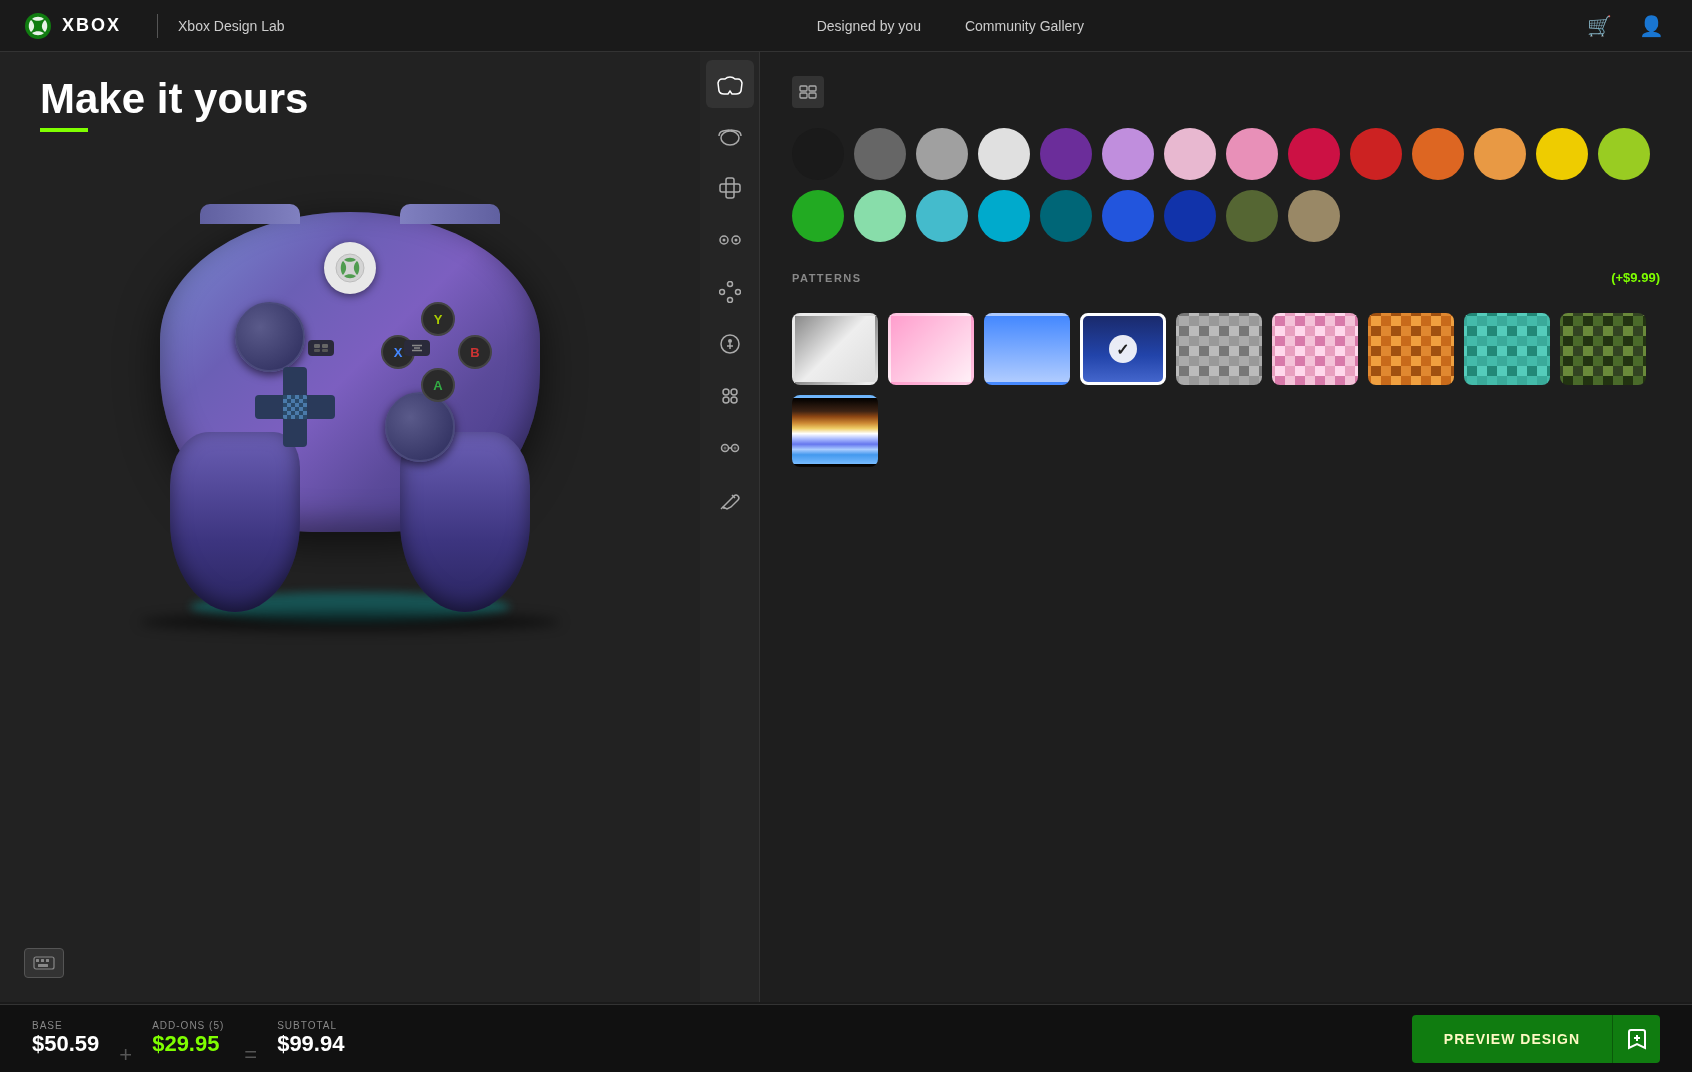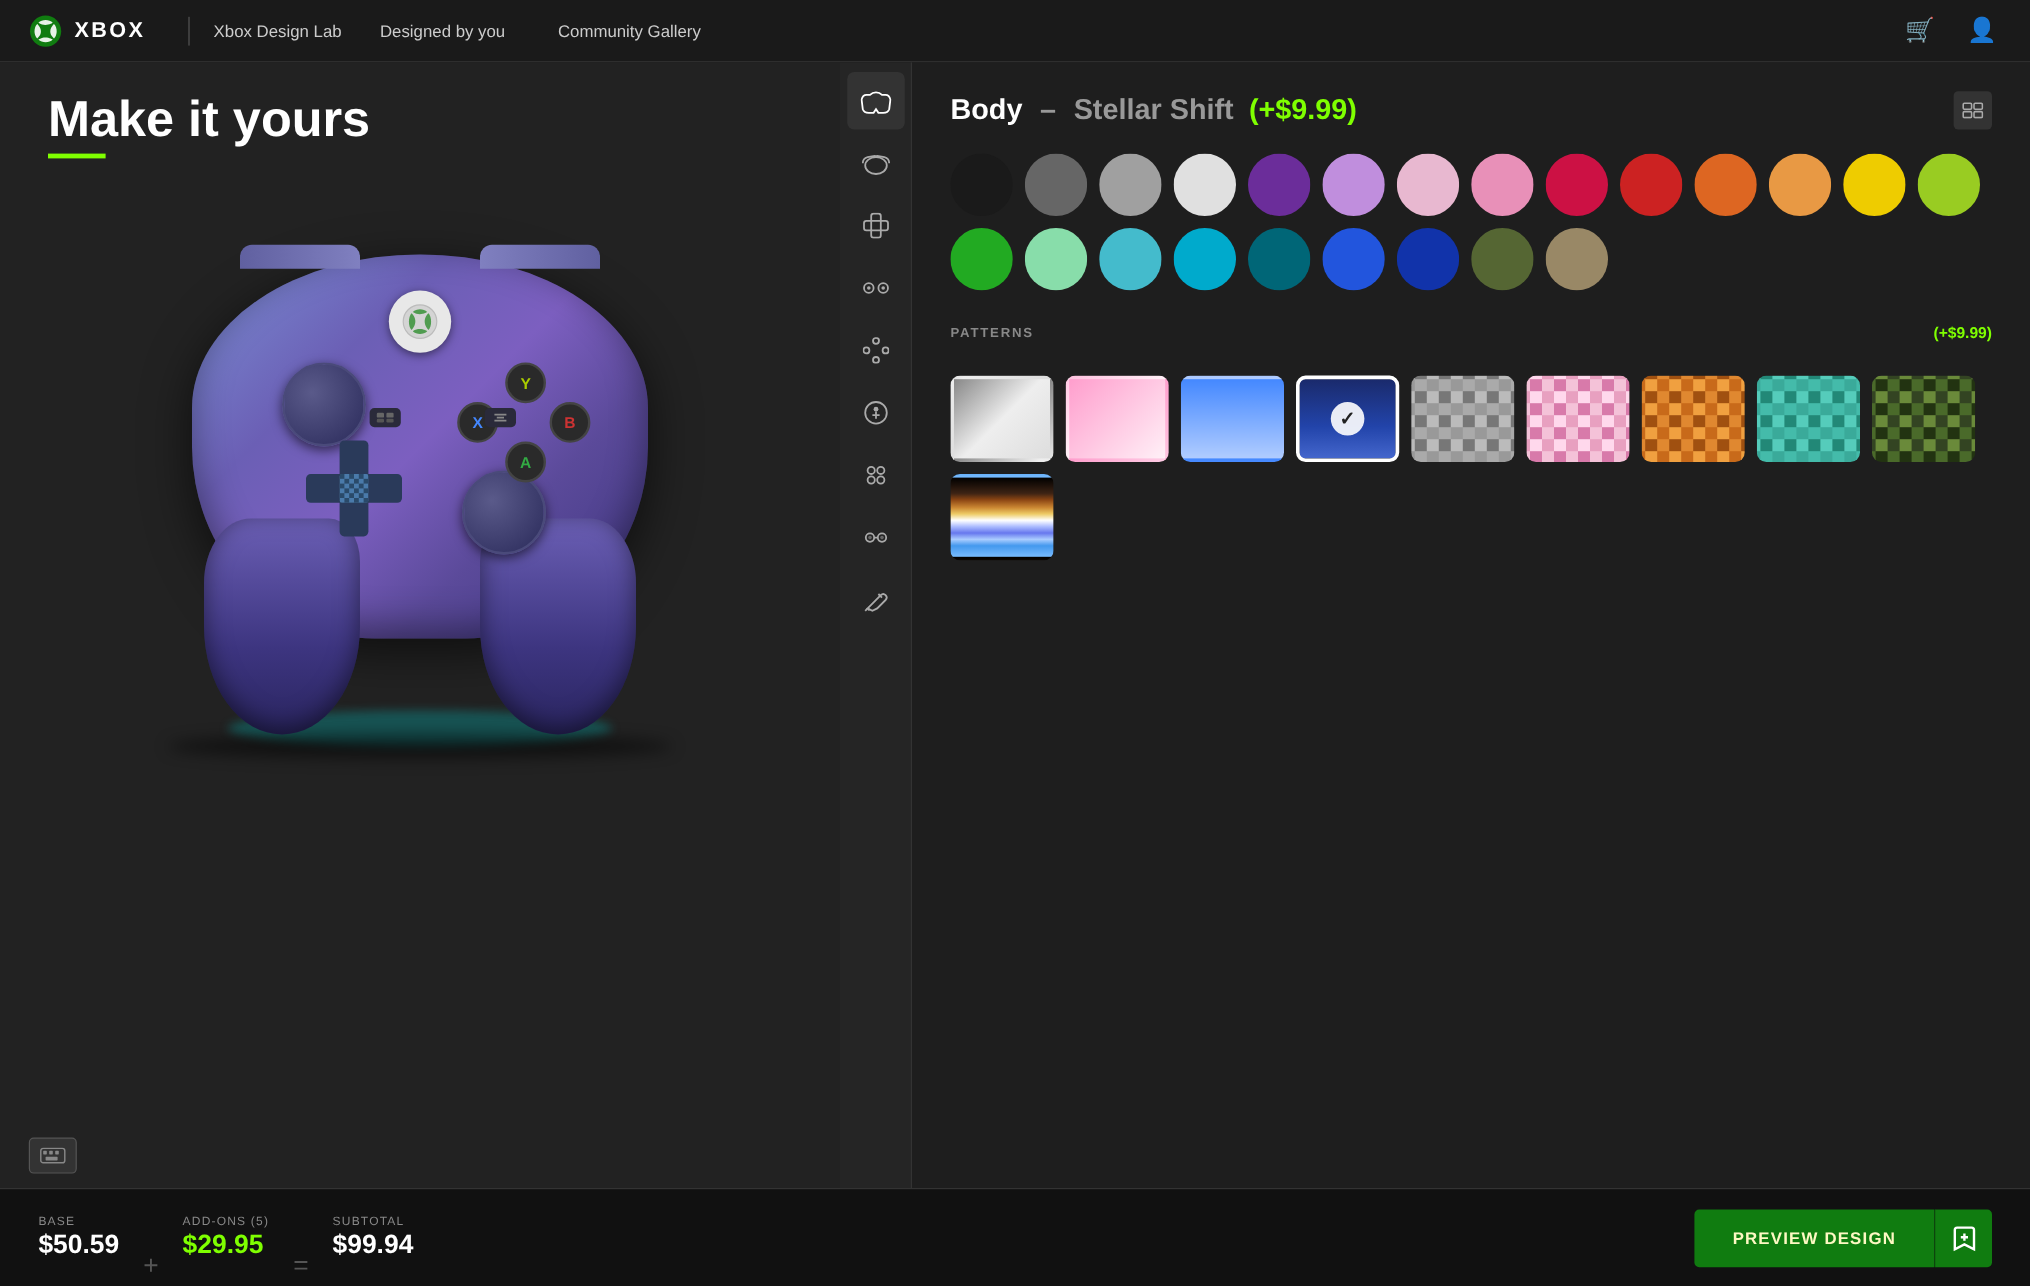--- a/index.html
+++ b/index.html
@@ -43,20 +43,21 @@
       width: 1px;
       height: 24px;
       background: #555;
       margin: 0 20px;
     }
     .nav-links {
       display: flex;
       gap: 44px;
       align-items: center;
       flex: 1;
+      justify-content: center;
     }
     .nav-link {
       color: #ccc;
       font-size: 14px;
       text-decoration: none;
       cursor: pointer;
     }
     .nav-actions {
       display: flex;
       gap: 20px;
@@ -499,21 +500,21 @@
       font-size: 16px;
       font-weight: 700;
     }
 
     
     footer {
       position: absolute;
       bottom: 0;
       left: 0;
       right: 0;
-      height: 82px;
+      height: 68px;
       background: #111;
       border-top: 1px solid #333;
       display: flex;
       align-items: center;
       padding: 0 32px;
       gap: 0;
     }
     .footer-price-group {
       display: flex;
       flex-direction: column;
@@ -751,26 +752,20 @@
           <line x1="13" y1="6" x2="16" y2="9" stroke="#aaa" stroke-width="1.5"></line>
           <line x1="4" y1="18" x2="2" y2="20" stroke="#aaa" stroke-width="1.5"></line>
           <circle cx="5" cy="19" r="1" fill="#aaa"></circle>
         </svg>
       </div>
     </div>
 
     <div class="color-panel">
 
       <div class="color-panel-header">
-        <div class="color-panel-title">
-          <strong>Body</strong>
-          <span class="dash">–</span>
-          <span class="option-name">Stellar Shift</span>
-          <span style="margin-left: 6px; color: rgb(127, 255, 0);" class="option-name">(+$9.99)</span>
-        </div>
         <div class="expand-btn">
           <svg width="18" height="14" viewBox="0 0 18 14">
             <rect x="1" y="1" width="7" height="5" rx="1" fill="none" stroke="#aaa" stroke-width="1.3"></rect>
             <rect x="10" y="1" width="7" height="5" rx="1" fill="none" stroke="#aaa" stroke-width="1.3"></rect>
             <rect x="1" y="8" width="7" height="5" rx="1" fill="none" stroke="#aaa" stroke-width="1.3"></rect>
             <rect x="10" y="8" width="7" height="5" rx="1" fill="none" stroke="#aaa" stroke-width="1.3"></rect>
           </svg>
         </div>
       </div>
 

